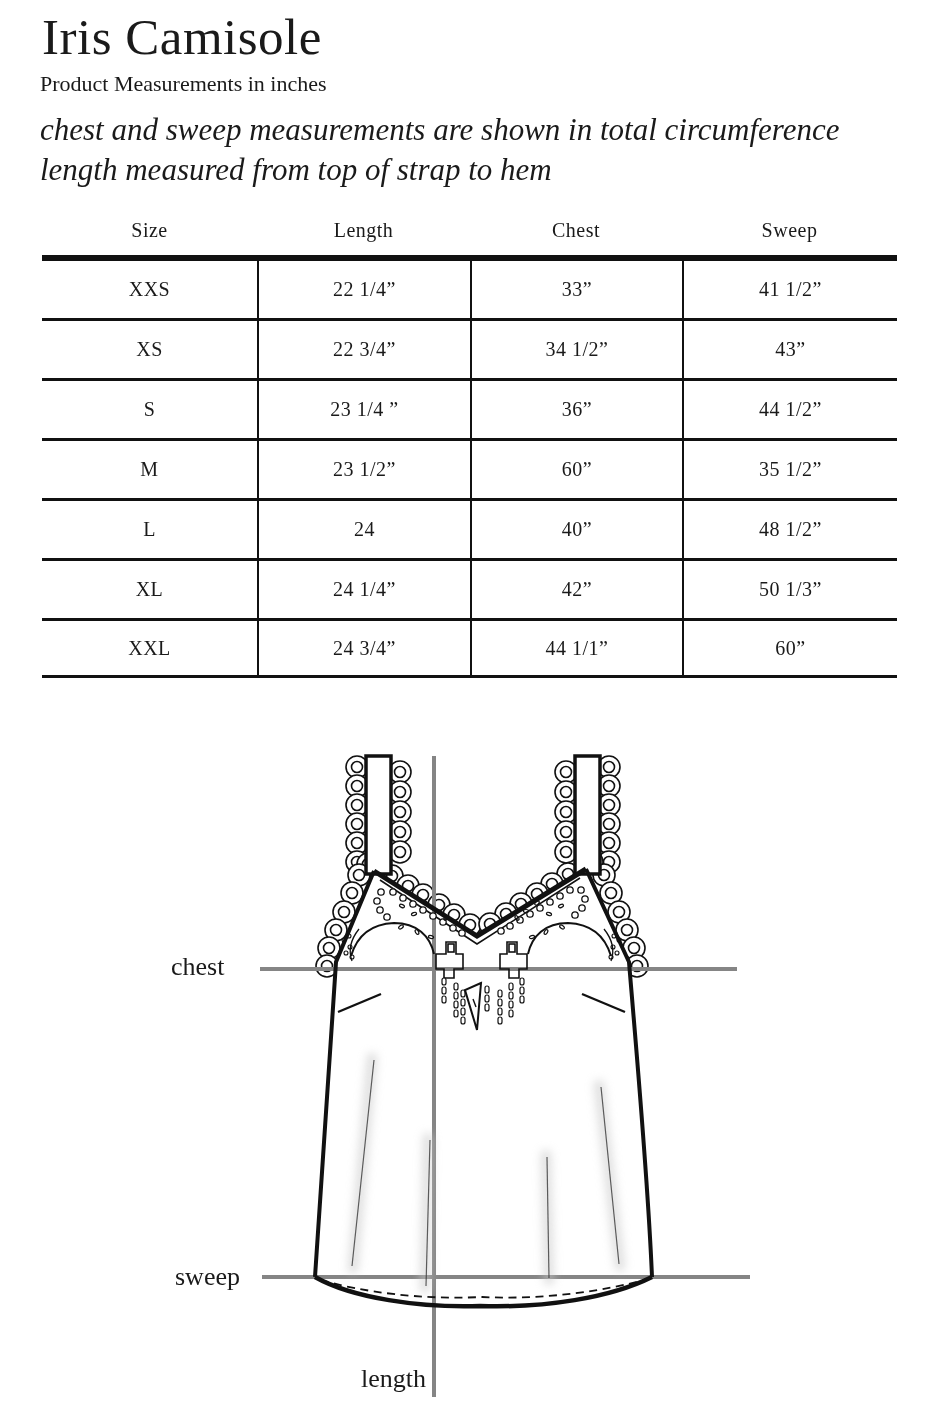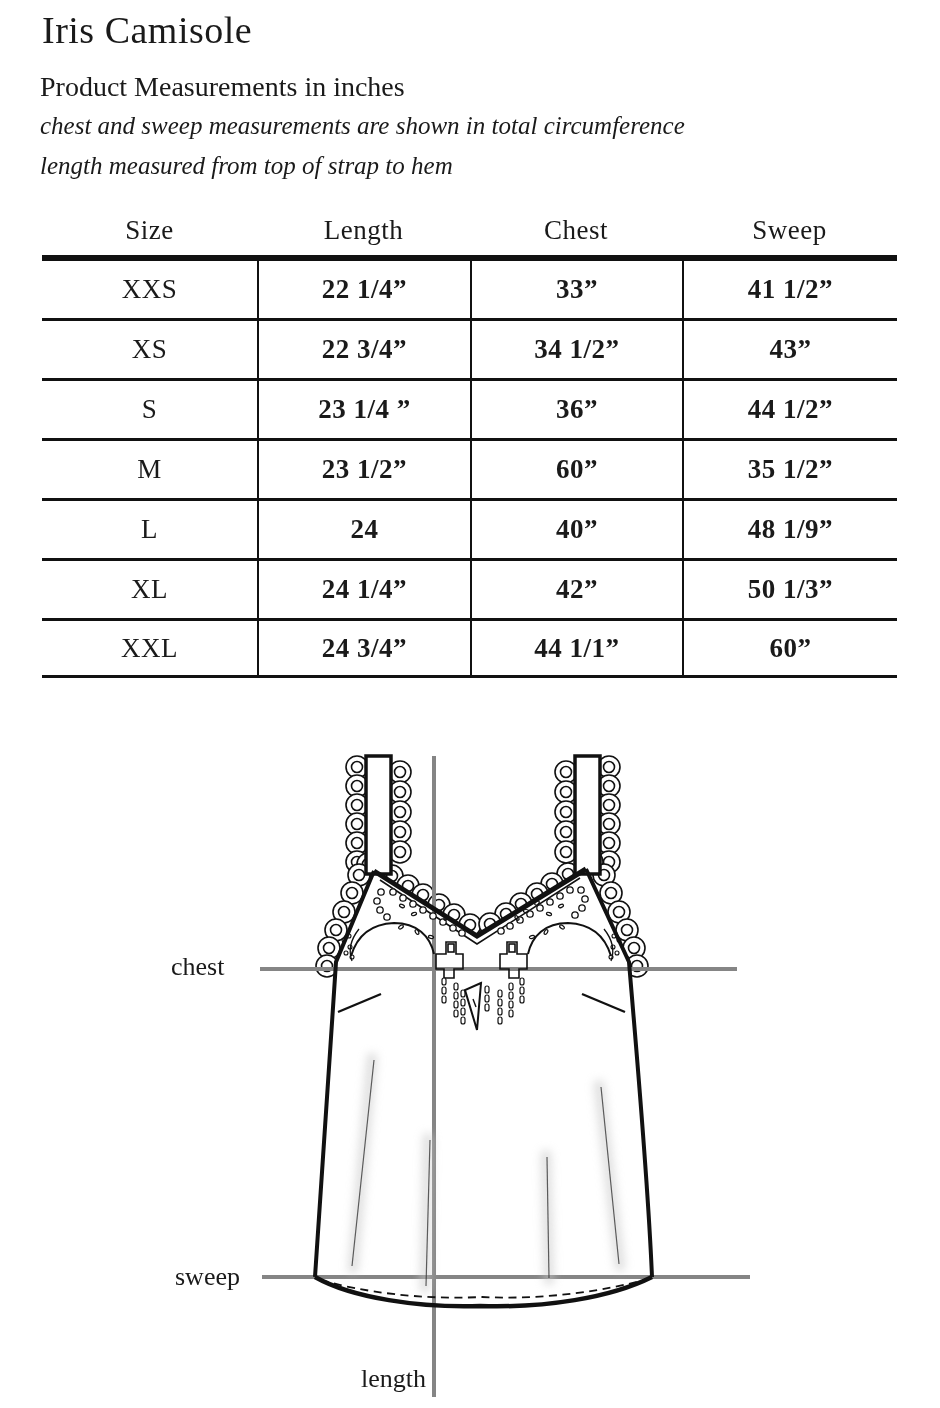--- a/index.html
+++ b/index.html
@@ -5,47 +5,47 @@
   * { box-sizing: border-box; margin: 0; padding: 0; }
   html, body { background: #ffffff; }
   body {
     width: 940px; height: 1408px;
     position: relative; overflow: hidden;
     font-family: "Liberation Serif", serif;
     color: var(--ink, #1a1a1a);
   }
   .page-title {
     position: absolute; left: 42px; top: 8px;
-    font-size: 38px; font-weight: 400; letter-spacing: .5px;
+    font-size: 51px; font-weight: 400; letter-spacing: .5px;
   }
   .page-subtitle {
     position: absolute; left: 40px; top: 71px;
-    font-size: 28px; font-weight: 400;
-  }
-  .note { position: absolute; left: 40px; font-size: 25px; font-style: italic; }
+    font-size: 22px; font-weight: 400;
+  }
+  .note { position: absolute; left: 40px; font-size: 31px; font-style: italic; }
   .note1 { top: 112px; }
   .note2 { top: 152px; font-family: Liberation Serif, serif; }
 
   
   .size-table {
     position: absolute; left: 42px; top: 205px; width: 855px;
     display: grid;
     grid-template-columns: 215px 213px 212px 215px;
     grid-template-rows: 53px repeat(7, 60px);
   }
   .size-table .row { display: contents; }
   .size-table .cell {
     display: flex; align-items: center; justify-content: center;
-    font-size: 27px; letter-spacing: .5px; white-space: pre;
+    font-size: 20px; letter-spacing: .5px; white-space: pre;
   }
   .size-table .head { border-bottom: 3px solid var(--table-border, #111); }
   .size-table .body { border-top: 0; }
   .size-table .row + .row .cell { border-top: 3px solid var(--table-border, #111); }
   .size-table .row:first-child .cell { border-top: 0; }
-  .size-table .row .cell.vline { border-left: 2px solid var(--table-border, #111); font-weight: bold; }
+  .size-table .row .cell.vline { border-left: 2px solid var(--table-border, #111); }
   .size-table .row:last-child .cell { border-bottom: 3px solid var(--table-border, #111); }
 
   
   .diagram { position: absolute; left: 0; top: 740px; width: 940px; height: 668px; }
   .diagram svg { position: absolute; left: 0; top: 0; }
   .measure-label {
     position: absolute; font-size: 26px; color: var(--ink, #1a1a1a);
   }
   .lbl-chest  { left: 171px; top: 952px; }
   .lbl-sweep  { left: 175px; top: 1262px; }
@@ -90,21 +90,21 @@
     <div class="row">
       <div class="cell body">M</div>
       <div class="cell body vline">23 1/2”</div>
       <div class="cell body vline">60”</div>
       <div class="cell body vline">35 1/2”</div>
     </div>
     <div class="row">
       <div class="cell body">L</div>
       <div class="cell body vline">24</div>
       <div class="cell body vline">40”</div>
-      <div class="cell body vline">48 1/9”</div>
+      <div class="cell body vline">48 1/2”</div>
     </div>
     <div class="row">
       <div class="cell body">XL</div>
       <div class="cell body vline">24 1/4”</div>
       <div class="cell body vline">42”</div>
       <div class="cell body vline">50 1/3”</div>
     </div>
     <div class="row">
       <div class="cell body">XXL</div>
       <div class="cell body vline">24 3/4”</div>

